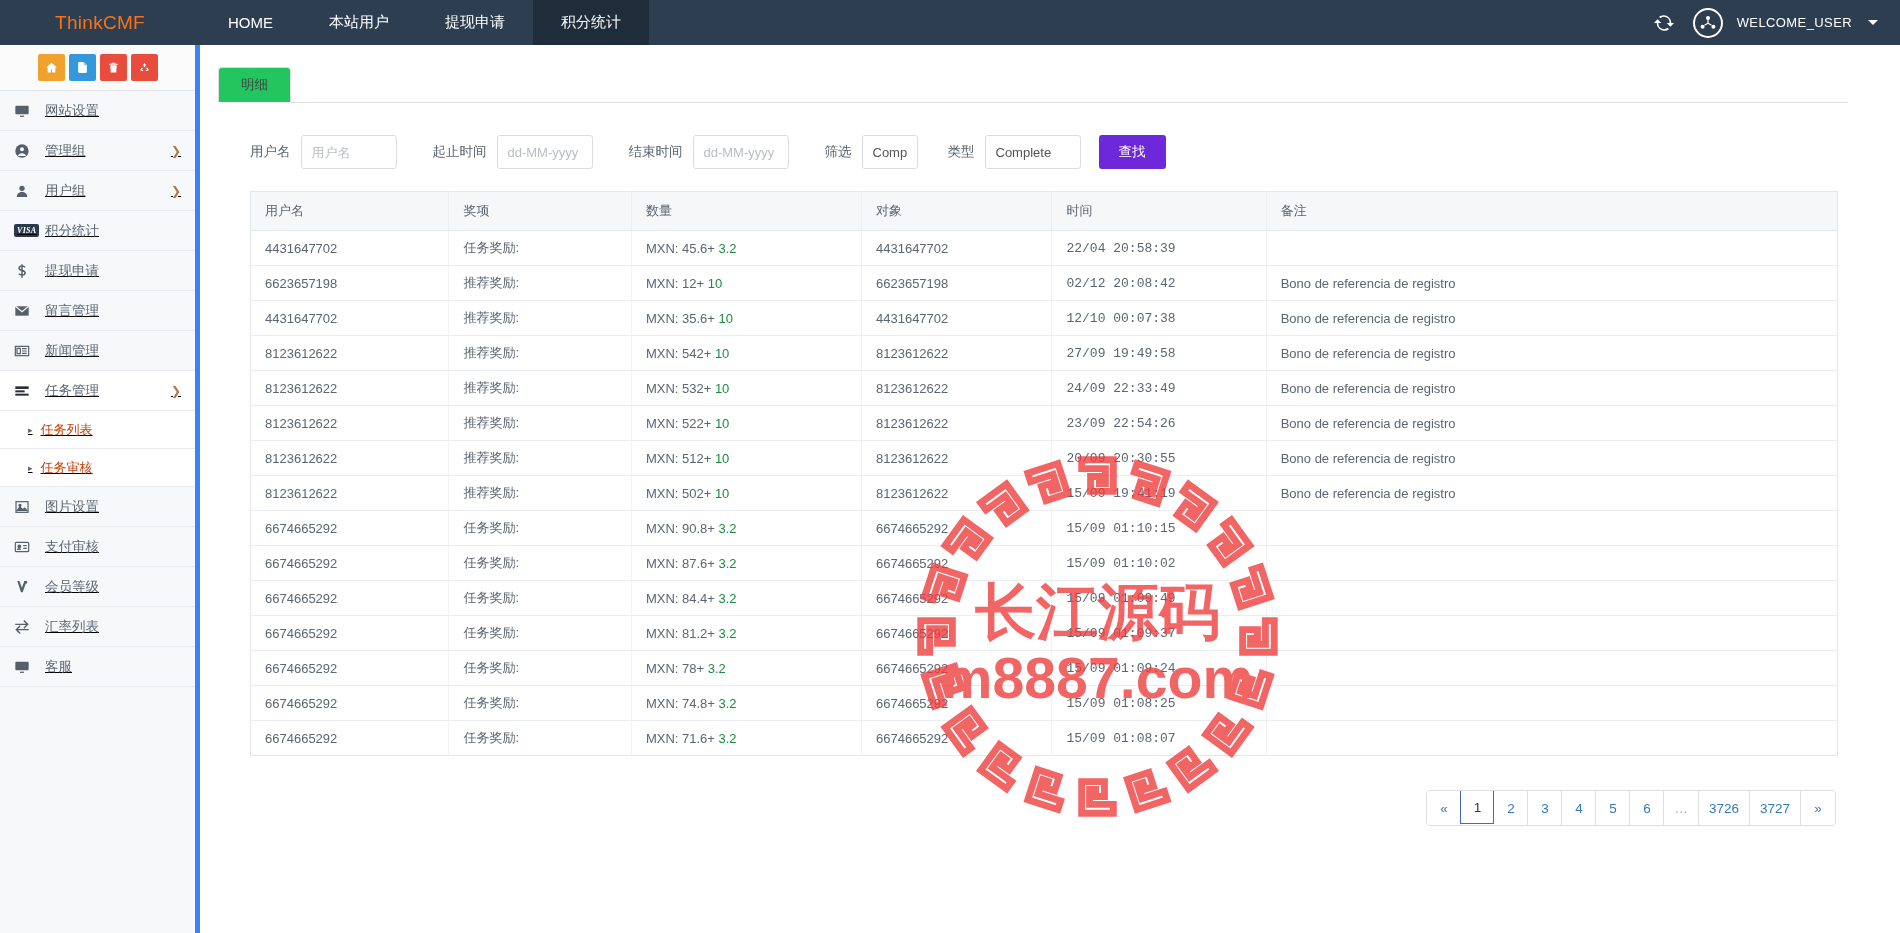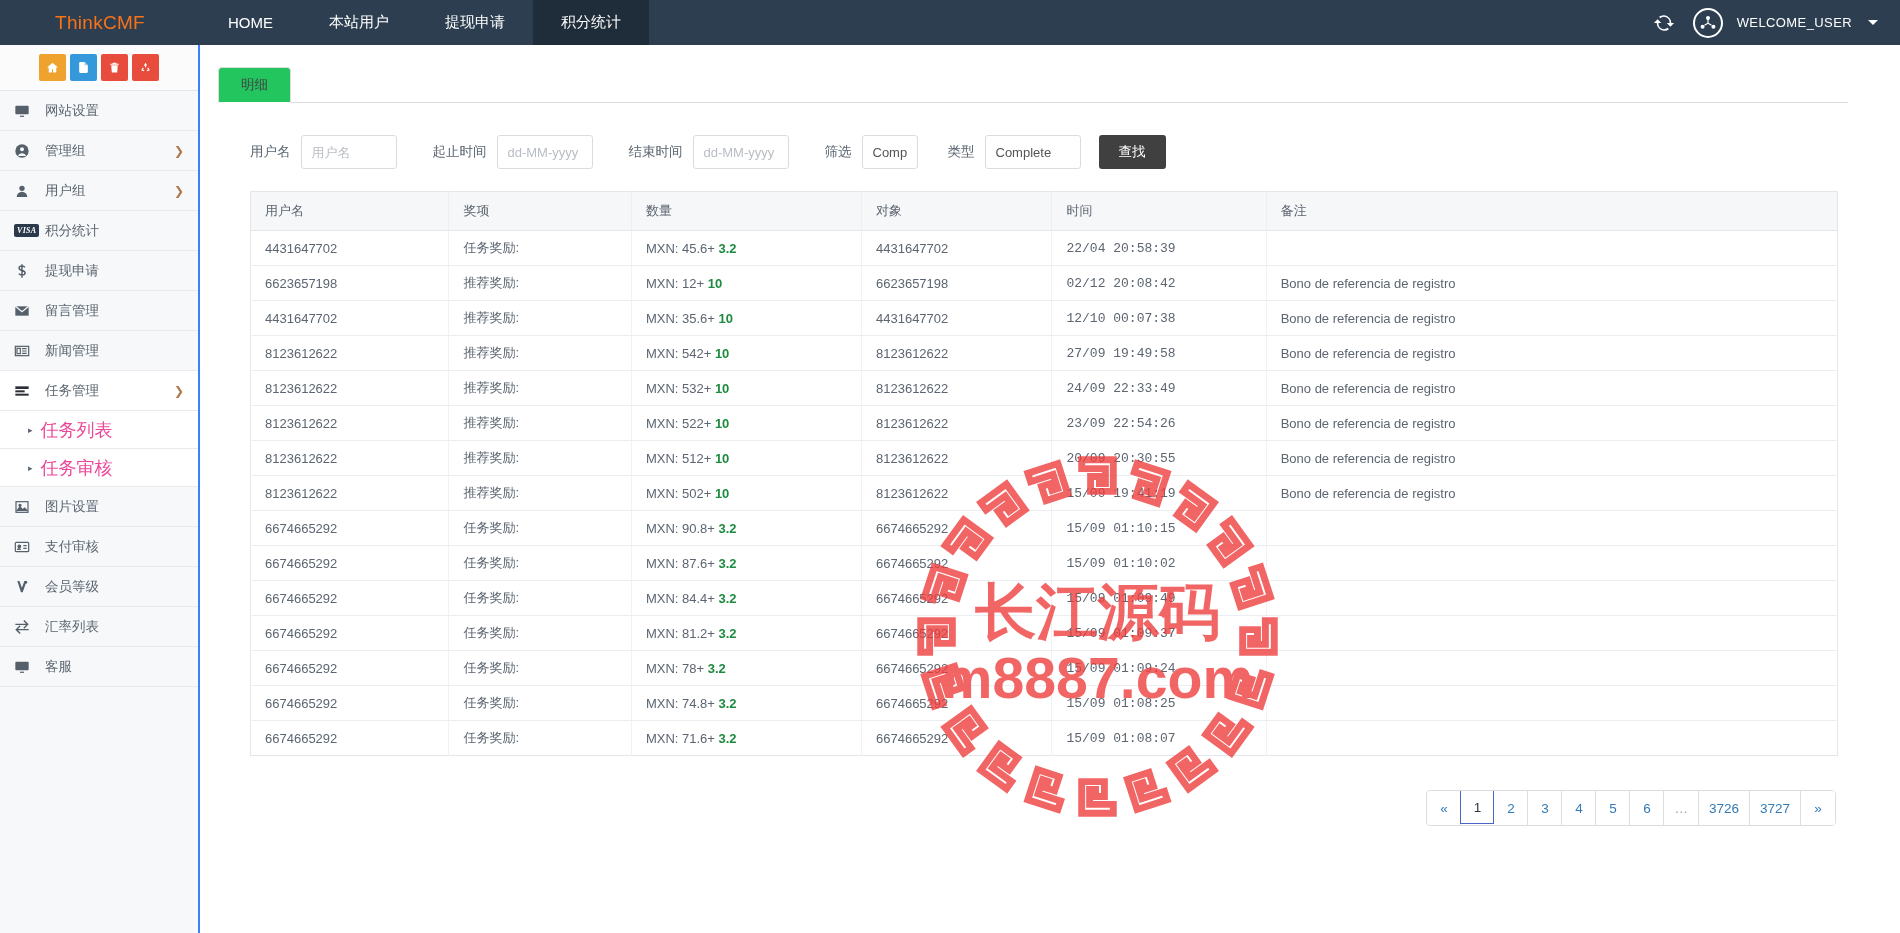--- a/index.html
+++ b/index.html
@@ -42,22 +42,23 @@
   .user-name { color: #ffffff; font-size: 13px; letter-spacing: .4px; }
   .caret { width: 0;height: 0;border-left: 5px solid transparent;border-right: 5px solid transparent;border-top: 5px solid #ffffff; margin-left:2px;}
 
   
   .layout { display: flex; height: calc(933px - 45px); }
 
   
   .sidebar {
     width: 200px; min-width: 200px;
     background: #f7f8fa;
-    border-right: 2px solid #3b82f6;
+    border-right: 5px solid #3b82f6;
     overflow-y: auto;
+    text-decoration: underline;
   }
   .quick-actions {
     display: flex; justify-content: center; gap: 4px;
     padding: 9px 0 9px 0;
     background: #fbfbfc;
     border-bottom: 1px solid #e3e6ea;
   }
   .qa-btn {
     width: 27px; height: 27px; border-radius: 2px;
     display: flex; align-items: center; justify-content: center;
@@ -85,21 +86,21 @@
   .menu-arrow {
     margin-left: auto; color: #b0774a; font-size: 12px; line-height:1;
   }
   .submenu-item {
     display: flex; align-items: center;
     height: 38px; padding: 0 14px 0 28px;
     border-bottom: 1px solid #e8eaee;
     background: #ffffff; cursor: pointer;
   }
   .sub-bullet { color: #5a6570; font-size: 9px; margin-right: 8px; }
-  .submenu-label { font-size: 18px; color: #ec4899; }
+  .submenu-label { font-size: 13px; color: #c2410c; }
 
   .visa-badge {
     background: #2b3a4a; color: #fff; font-size: 8px; font-weight: bold;
     padding: 2px 3px; border-radius: 2px; letter-spacing: .3px;
     font-family: "Liberation Serif", serif; font-style: italic;
   }
 
   
   .main {
     flex: 1; background: #ffffff;
@@ -133,21 +134,21 @@
   }
   .f-input::placeholder { color: #b9bec4; }
   .w-user { width: 96px; }
   .w-date { width: 96px; }
   .w-sel-s { width: 56px; }
   .w-sel-m { width: 96px; }
   .gap-lg { margin-left: 36px; }
   .gap-md { margin-left: 30px; }
   .btn-search {
     height: 34px; padding: 0 20px; margin-left: 18px;
-    background: #404040; border: none; border-radius: 3px;
+    background: #6d28d9; border: none; border-radius: 3px;
     color: #fff; font-size: 13.5px; cursor: pointer;
     font-family: "Liberation Sans", sans-serif;
   }
 
   
   .table-zone { position: relative; padding-left: 32px; padding-right: 10px; }
   table.grid {
     width: 100%; border-collapse: collapse;
     border: 1px solid #e4e7ea; background: #fff;
   }
@@ -158,21 +159,21 @@
     border-right: 1px solid #eceef0;
   }
   table.grid tbody td {
     font-size: 13px; color: #5c6570;
     padding: 8px 14px; border-bottom: 1px solid #ebeef0;
     border-right: 1px solid #f0f2f4;
     white-space: nowrap;
   }
   table.grid tbody tr:last-child td { border-bottom: none; }
   table.grid th:last-child, table.grid td:last-child { border-right: none; }
-  .amt-green { color: #1d8b3f; font-weight: bold; }
+  .amt-green { color: #1d8b3f; font-weight: normal; }
 
   .col-user { width: 12.5%; }
   .col-prize { width: 11.5%; }
   .col-amount { width: 14.5%; }
   .col-target { width: 12%; }
   .col-time { width: 13.5%; font-family: Liberation Mono, monospace; }
   .col-remark { width: 36%; }
 
   
   .watermark {

